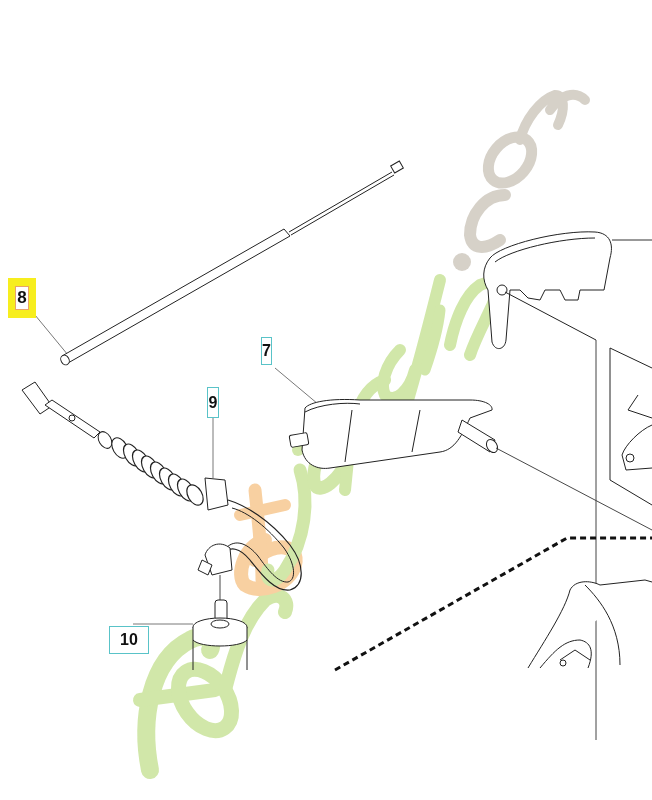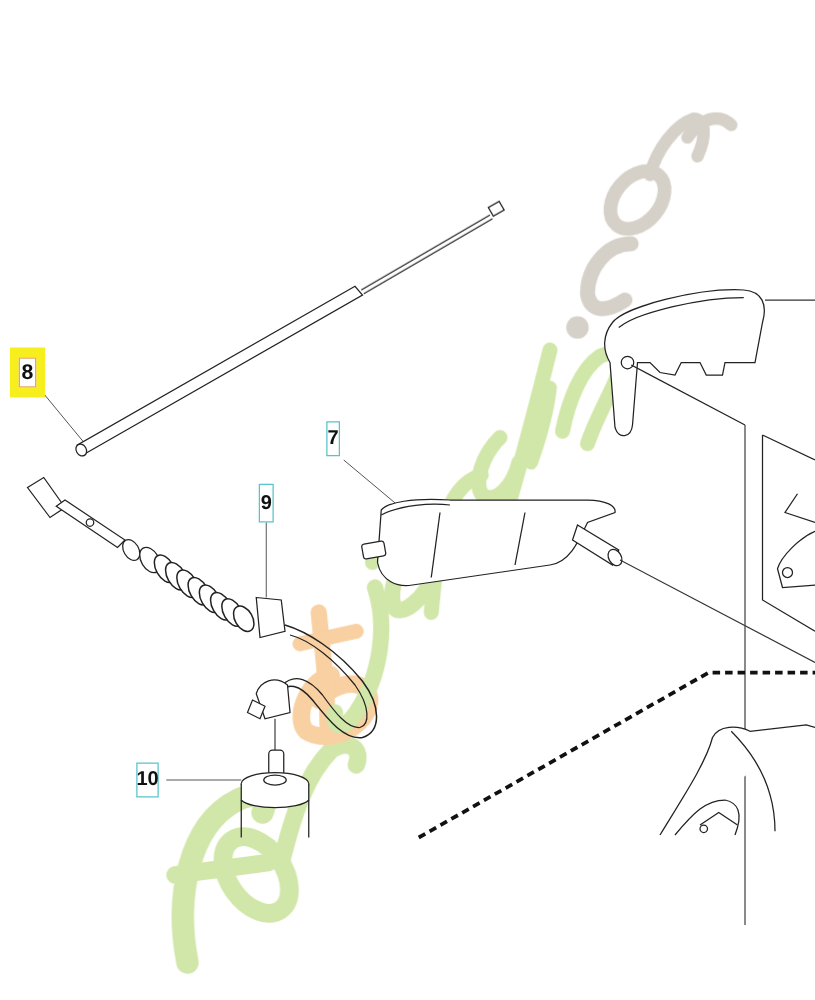--- a/index.html
+++ b/index.html
@@ -160,15 +160,15 @@
 </div>
 
 <div class="callout teal" style="left:261px; top:337px; width:11px; height:28px; font-size:16px;">
   <span>7</span>
 </div>
 
 <div class="callout teal" style="left:207px; top:387px; width:12px; height:31px; font-size:16px;">
   <span>9</span>
 </div>
 
-<div class="callout teal" style="left:109px; top:610px; width:18px; height:28px; font-size:16px;">
+<div class="callout teal" style="left:109px; top:626px; width:40px; height:28px; font-size:16px;">
   <span>10</span>
 </div>
 
 </body></html>

